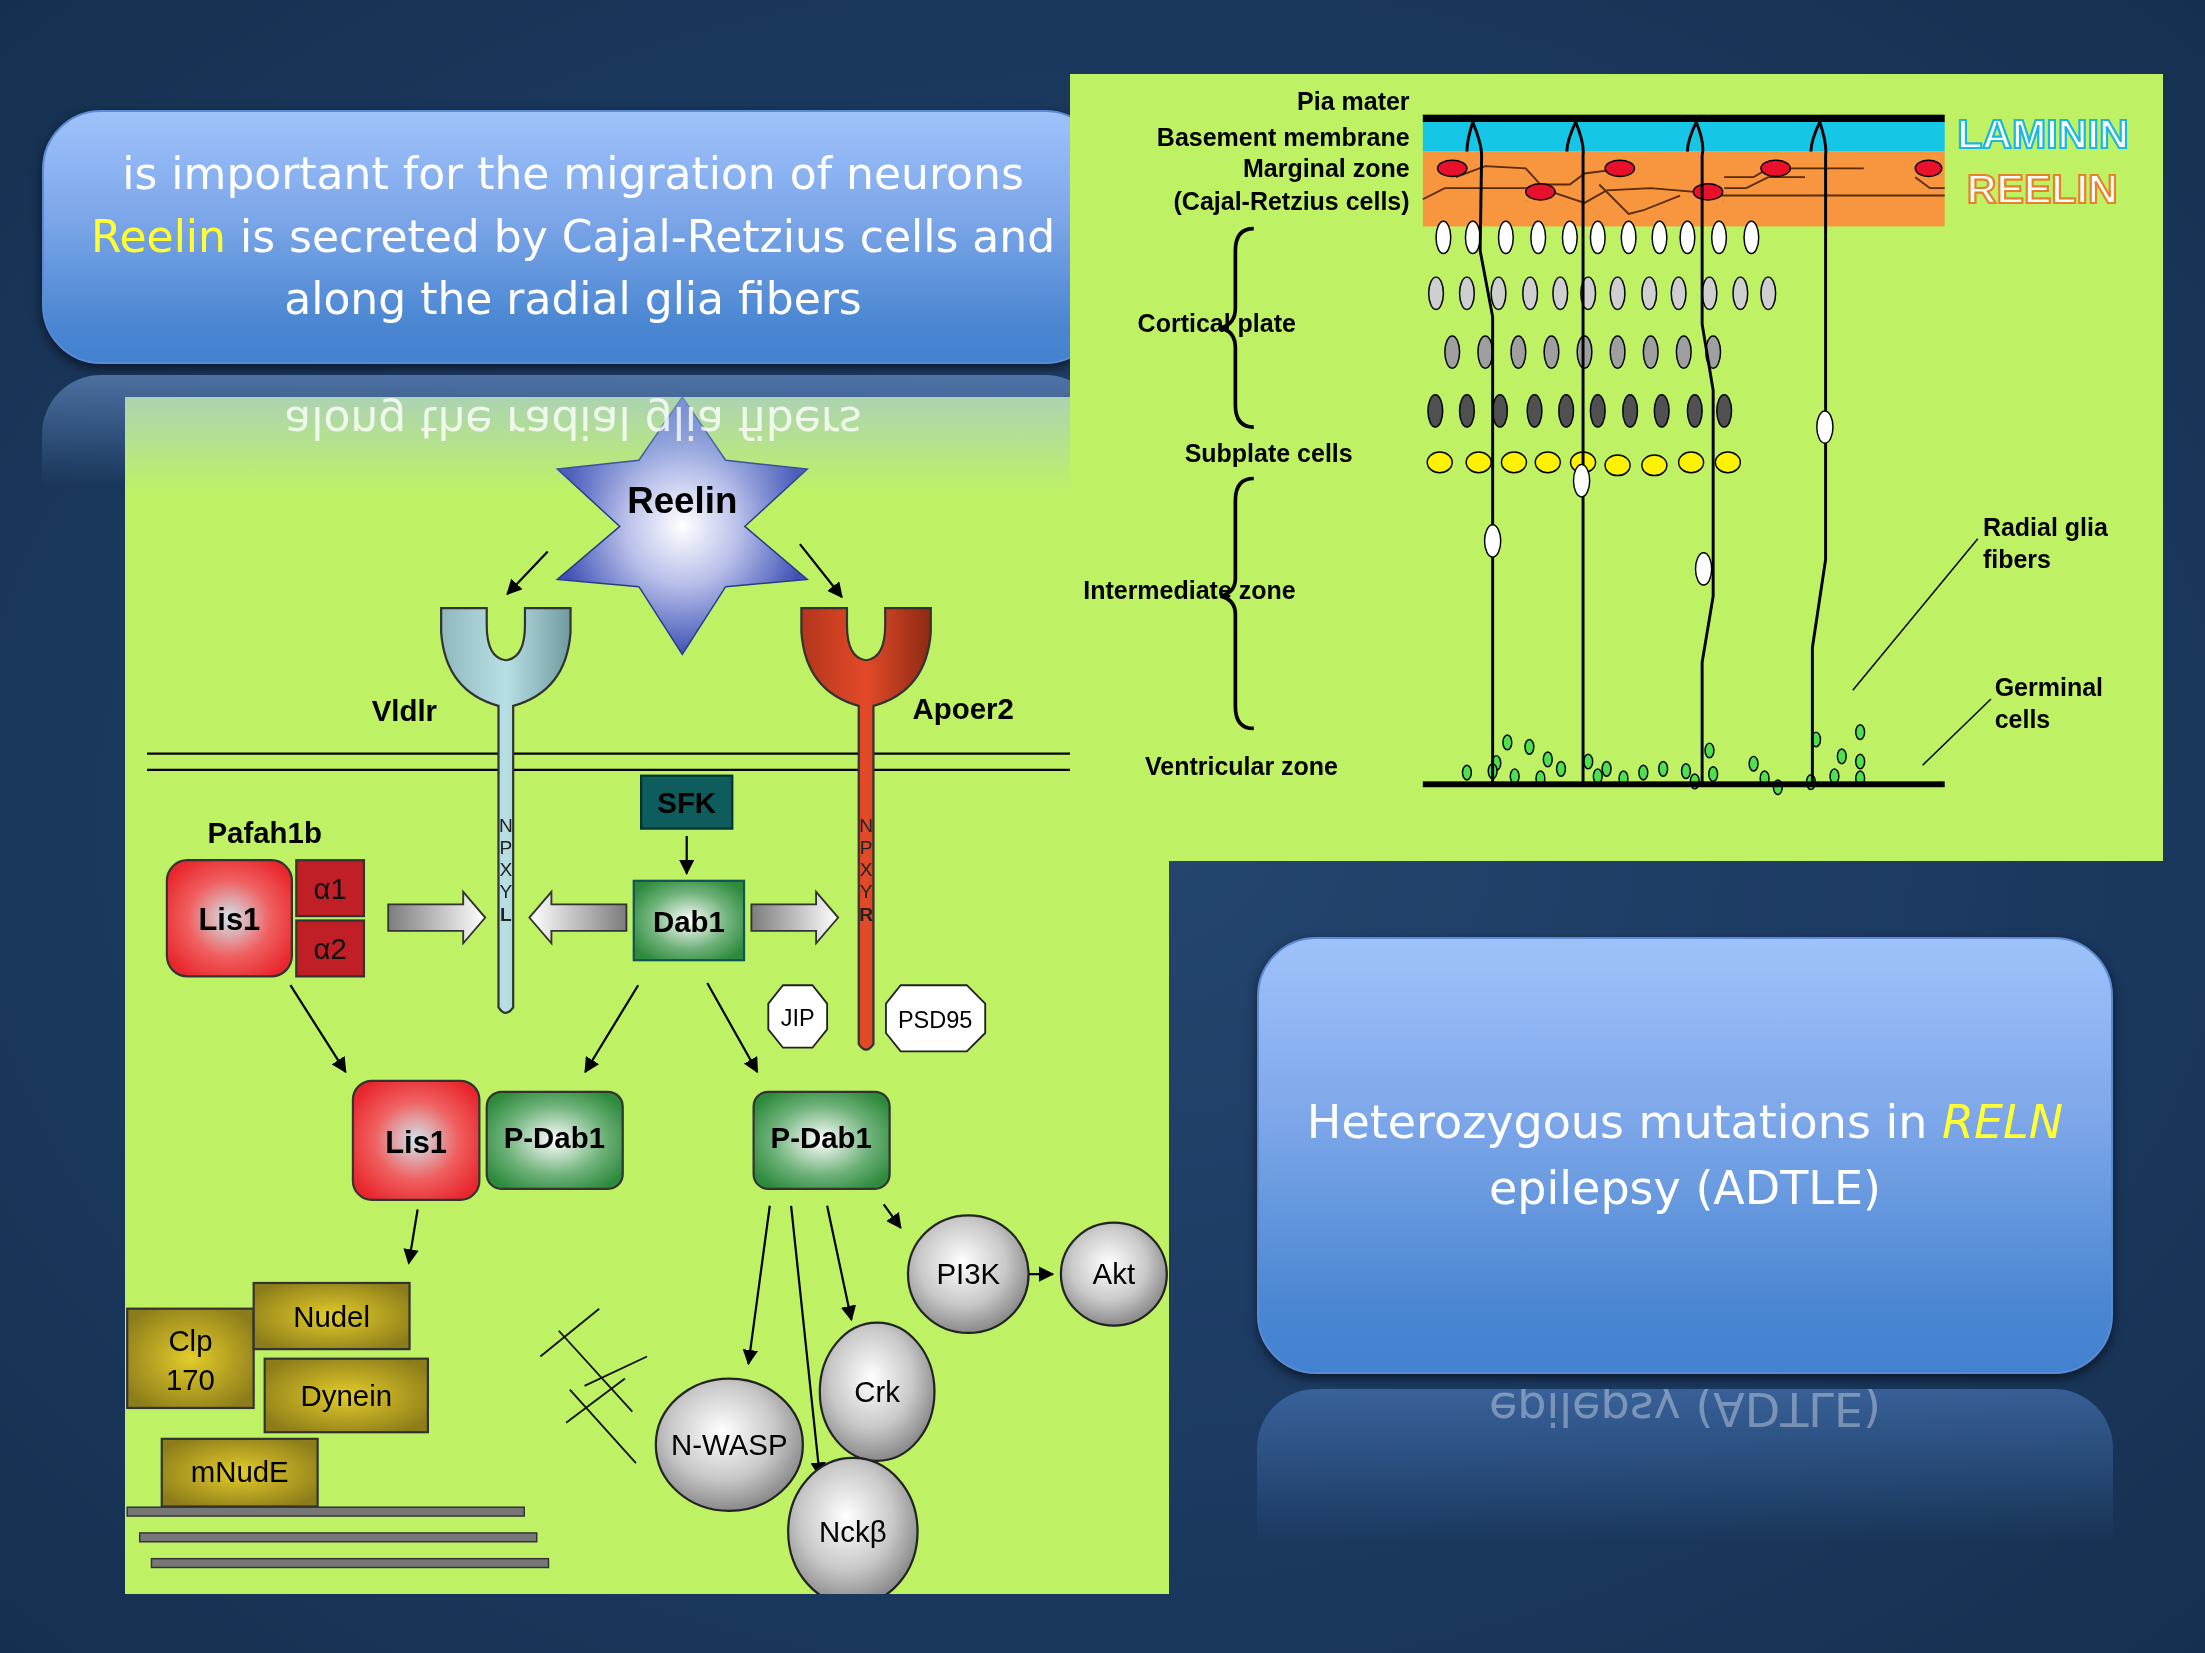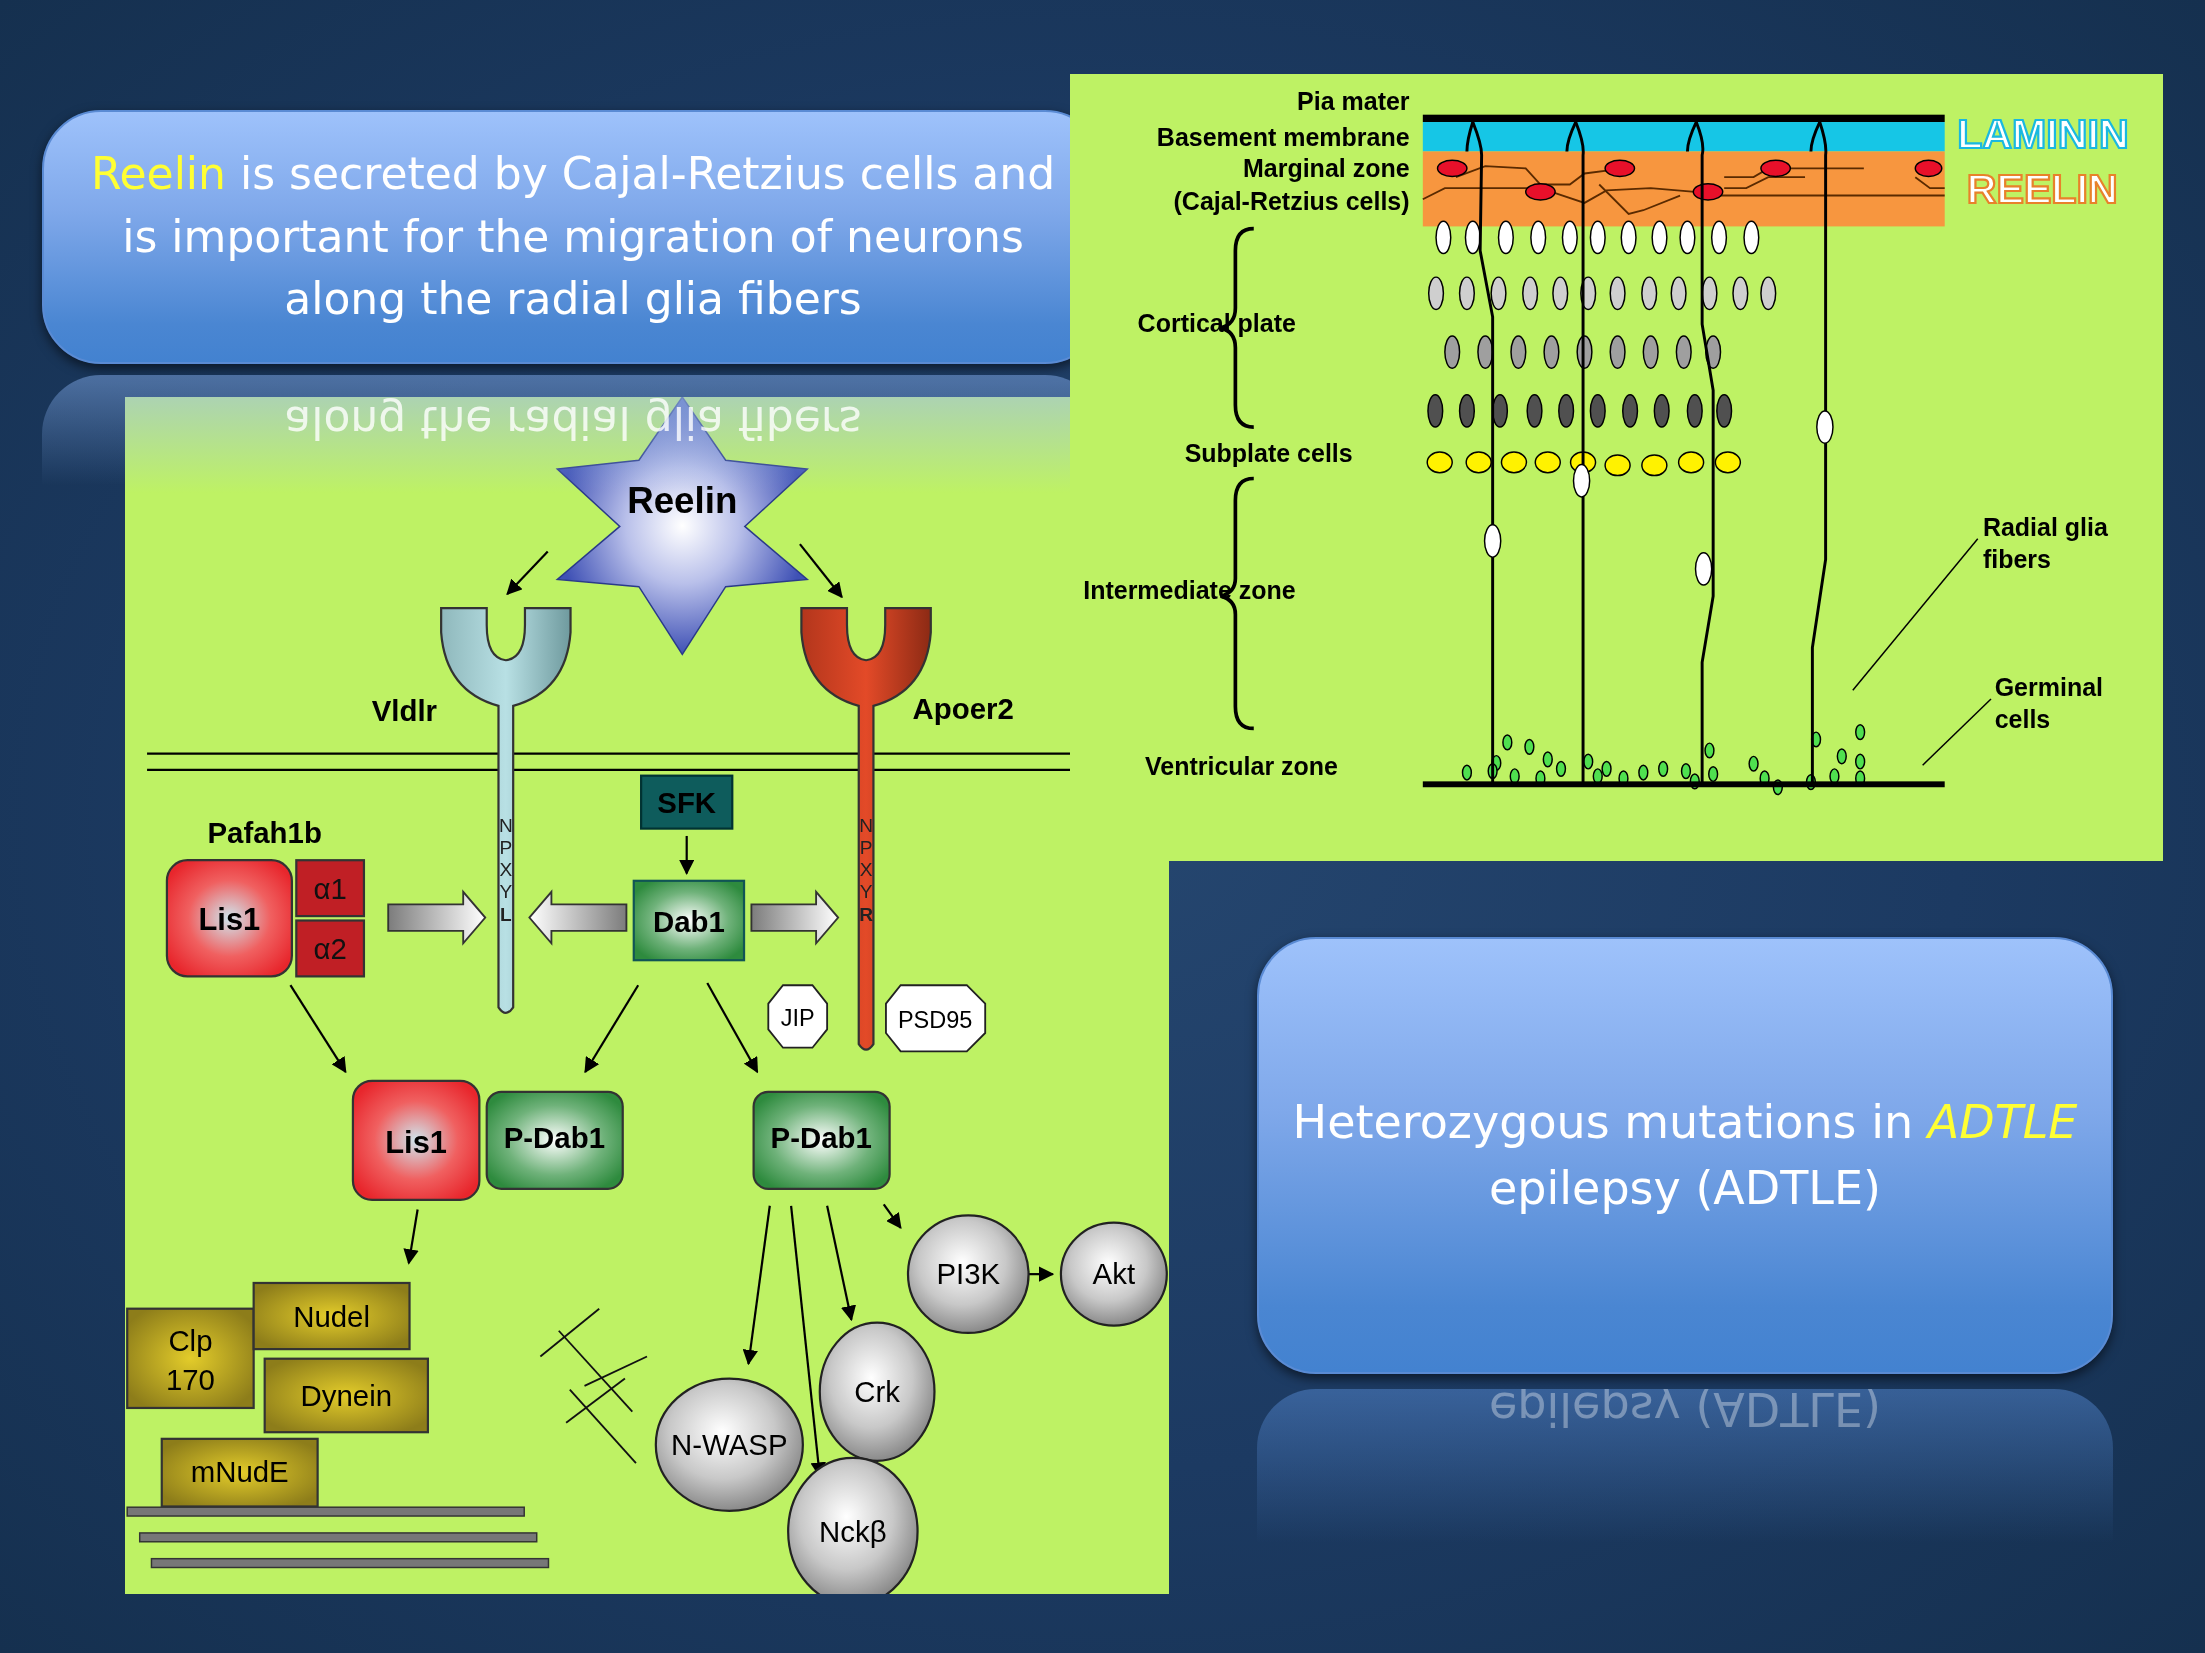--- a/index.html
+++ b/index.html
@@ -30,22 +30,22 @@
   #fade-top{position:absolute;left:125px;top:397px;width:1044px;height:96px;
     background:linear-gradient(to bottom,rgba(160,190,230,0.6),rgba(255,255,255,0));pointer-events:none;}
   #fade-top .mir{position:absolute;left:-83px;top:0;width:1062px;text-align:center;color:rgba(255,255,255,0.8);
     font-size:44px;transform:scaleY(-1);}
 </style>
 </head>
 <body>
 
 <div id="callout1" class="callout">
   <div class="txt">
+    <div>is important for the migration of neurons</div>
     <div><span class="hl">Reelin</span><span> is secreted by Cajal-Retzius cells and</span></div>
-    <div>is important for the migration of neurons</div>
     <div>along the radial glia fibers</div>
   </div>
 </div>
 <div id="reflect1" class="reflect"></div>
 
 <div id="left-panel" class="panel">
 <svg width="1044" height="1197" viewBox="0 0 1420 1628" xmlns="http://www.w3.org/2000/svg">
   <defs>
     <radialGradient id="gStar" cx="50%" cy="50%" r="50%">
       <stop offset="0%" stop-color="#ffffff"></stop>
@@ -406,20 +406,20 @@
   <path d="M250,210 Q225,210 225,240 L225,318 Q225,340 205,345 Q225,350 225,372 L225,450 Q225,480 250,480" fill="none" stroke="#000" stroke-width="5"></path>
   <path d="M250,550 Q225,550 225,580 L225,686 Q225,705 205,710 Q225,715 225,735 L225,860 Q225,890 250,890" fill="none" stroke="#000" stroke-width="5"></path>
 
   <line x1="1235" y1="632" x2="1065" y2="838" stroke="#000" stroke-width="2"></line>
   <line x1="1253" y1="850" x2="1160" y="940" y2="940" stroke="#000" stroke-width="2"></line>
 </svg>
 </div>
 
 <div id="callout2" class="callout">
   <div class="txt">
-    <div><span>Heterozygous mutations in </span><span class="hl-i">ADTLE</span></div>
+    <div><span>Heterozygous mutations in </span><span class="hl-i">RELN</span></div>
     <div>epilepsy (ADTLE)</div>
   </div>
 </div>
 <div id="reflect2" class="reflect">
   <div class="mir">epilepsy (ADTLE)</div>
 </div>
 
 
 </body></html>

